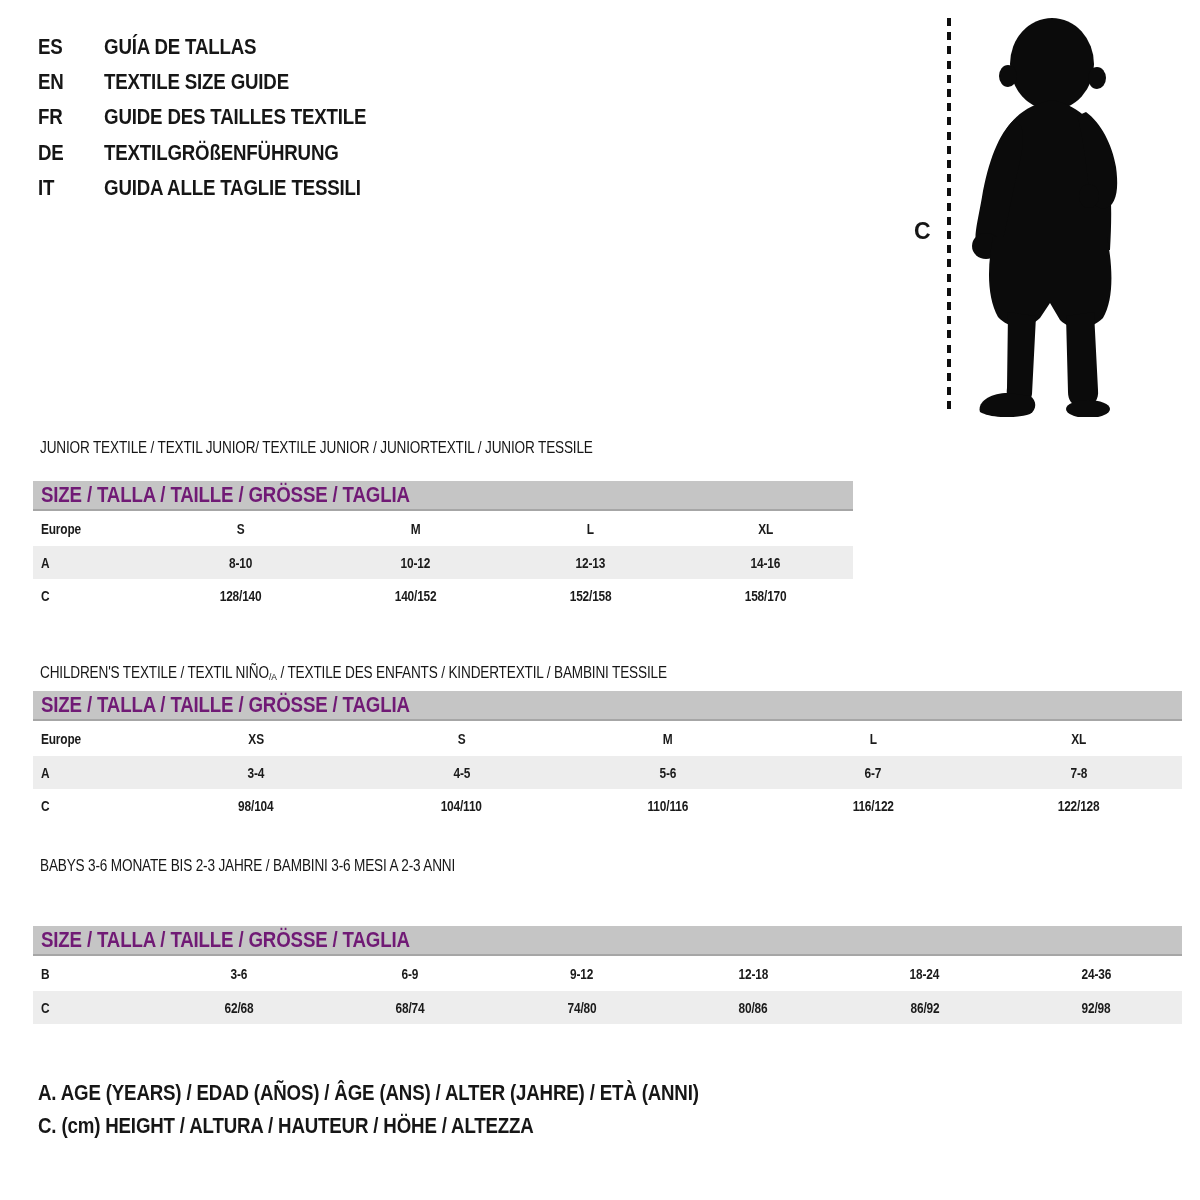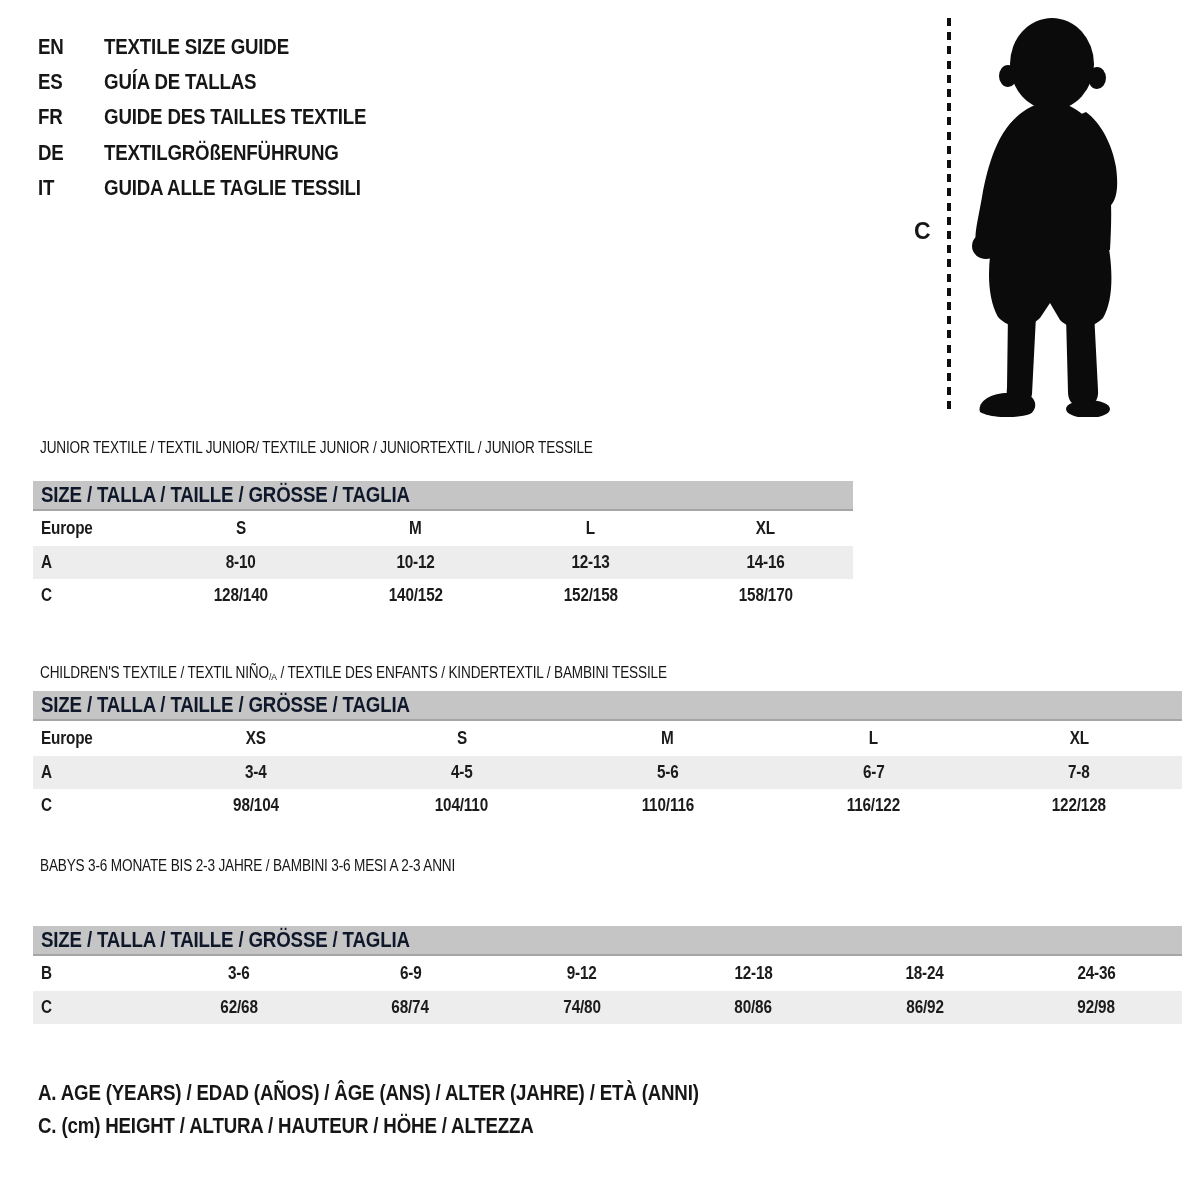--- a/index.html
+++ b/index.html
@@ -21,48 +21,48 @@
     background:repeating-linear-gradient(to bottom,#0e0e0e 0 8px,transparent 8px 14.2px);}
   .c-label{position:absolute;left:914px;top:218px;font-weight:bold;font-size:23px;}
   .toddler{position:absolute;left:960px;top:12px;width:180px;height:405px;}
 
   
   .section-title{position:absolute;left:40px;font-weight:normal;font-size:16px;line-height:34px;}
 
   
   .size-table{position:absolute;left:33px;}
   .size-bar{height:30px;background:#c5c5c5;border-bottom:2px solid #a6a6a6;display:flex;align-items:center;
-    padding-left:8px;box-sizing:border-box;font-weight:bold;font-size:22px;color:#0f172a;}
-  .trow{display:flex;height:33px;align-items:center;font-weight:bold;font-size:18px;color:#1b1b1b;}
+    padding-left:8px;box-sizing:border-box;font-weight:bold;font-size:22px;color:#701a75;}
+  .trow{display:flex;height:33px;align-items:center;font-weight:bold;font-size:14px;color:#1b1b1b;}
   .trow.first{height:35px;}
   .trow.shade{background:#ededed;}
   .tlabel{width:120px;padding-left:8px;box-sizing:border-box;}
   .tcell{flex:1;text-align:center;}
 
   #table0{top:481px;width:820px;}
   #table1{top:691px;width:1149px;}
   #table2{top:926px;width:1149px;}
 
   
   .footnotes{position:absolute;left:38px;top:1072px;}
   .footnote{height:33.5px;display:flex;align-items:flex-end;font-weight:bold;font-size:22px;}
 
   .sub{font-size:0.62em;vertical-align:-0.22em;letter-spacing:0;}
 </style>
 </head>
 <body>
 
 <div class="langs">
   <div class="lang-row">
+    <span class="lang-code"><span class="cond">ES</span></span>
+    <span><span class="cond">GUÍA DE TALLAS</span></span>
+  </div>
+  <div class="lang-row">
     <span class="lang-code"><span class="cond">EN</span></span>
     <span><span class="cond">TEXTILE SIZE GUIDE</span></span>
-  </div>
-  <div class="lang-row">
-    <span class="lang-code"><span class="cond">ES</span></span>
-    <span><span class="cond">GUÍA DE TALLAS</span></span>
   </div>
   <div class="lang-row">
     <span class="lang-code"><span class="cond">FR</span></span>
     <span><span class="cond">GUIDE DES TAILLES TEXTILE</span></span>
   </div>
   <div class="lang-row">
     <span class="lang-code"><span class="cond">DE</span></span>
     <span><span class="cond">TEXTILGRÖßENFÜHRUNG</span></span>
   </div>
   <div class="lang-row">

